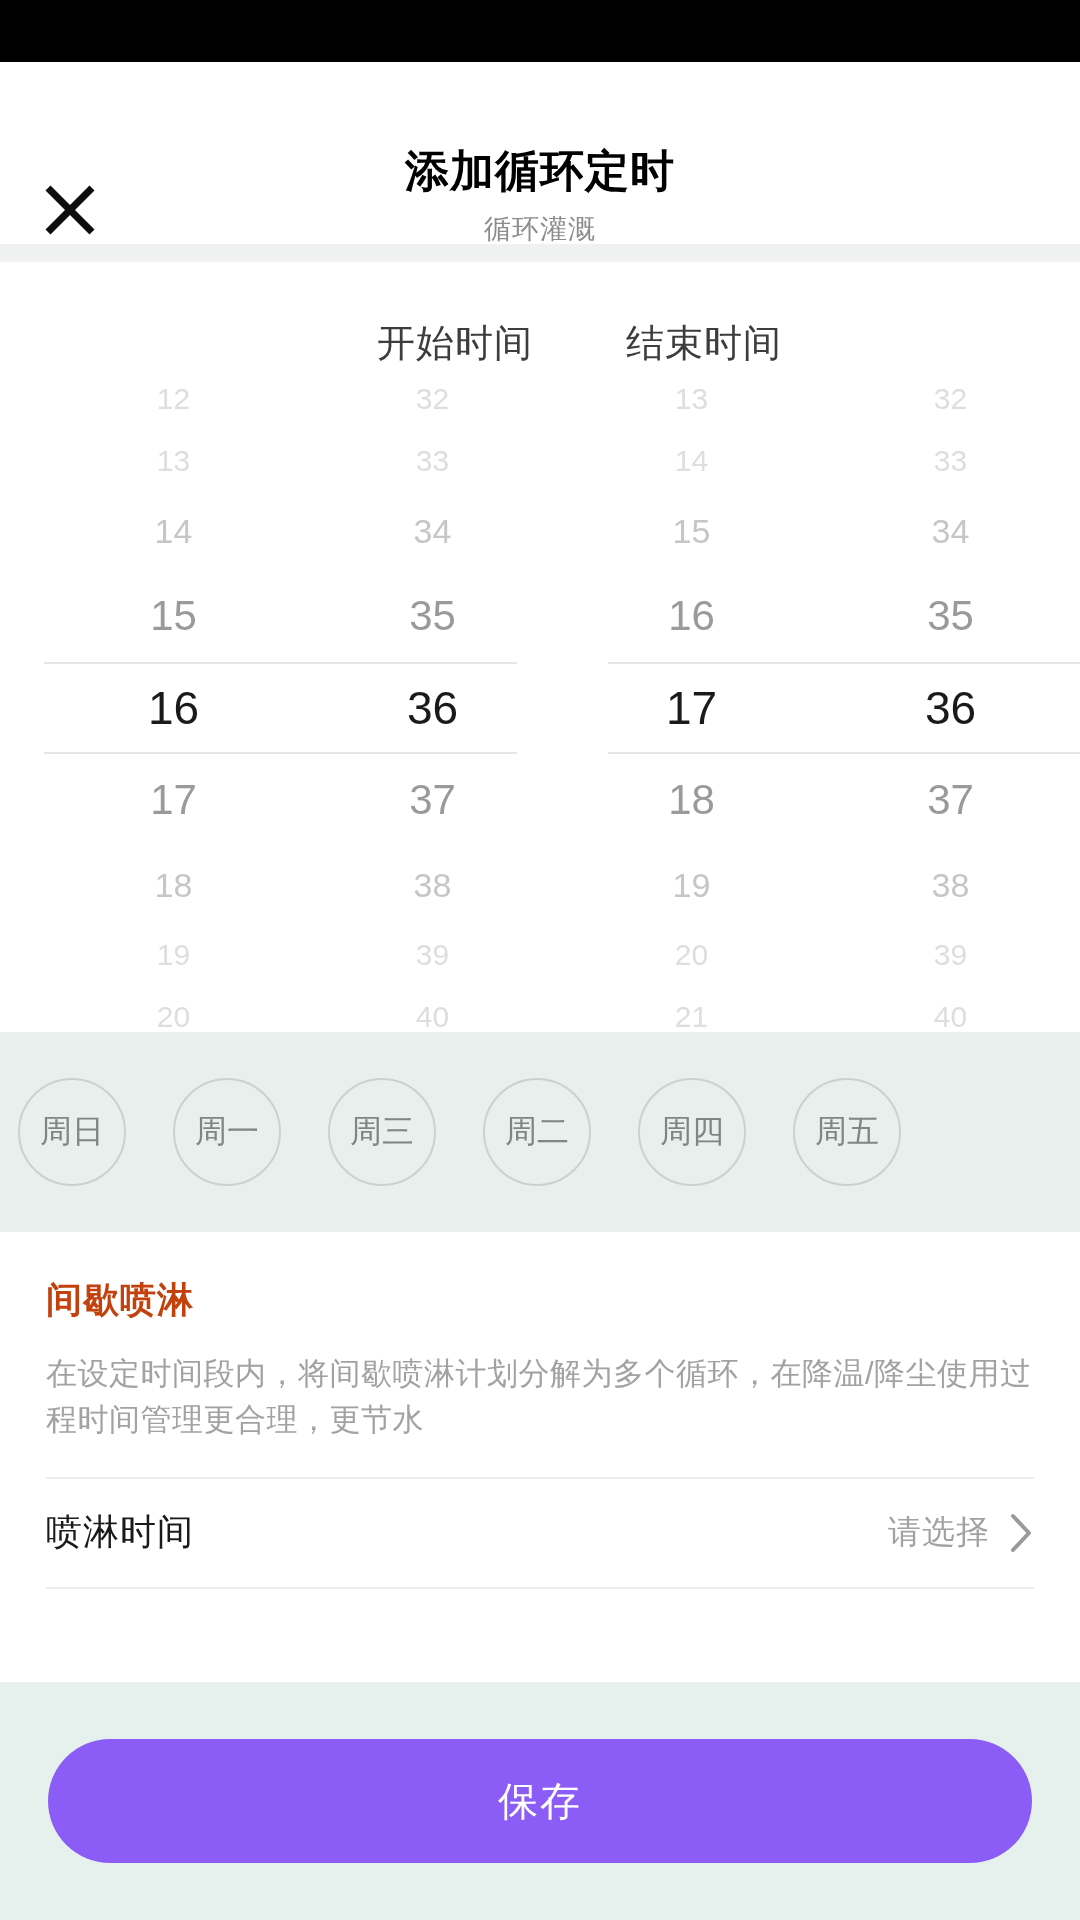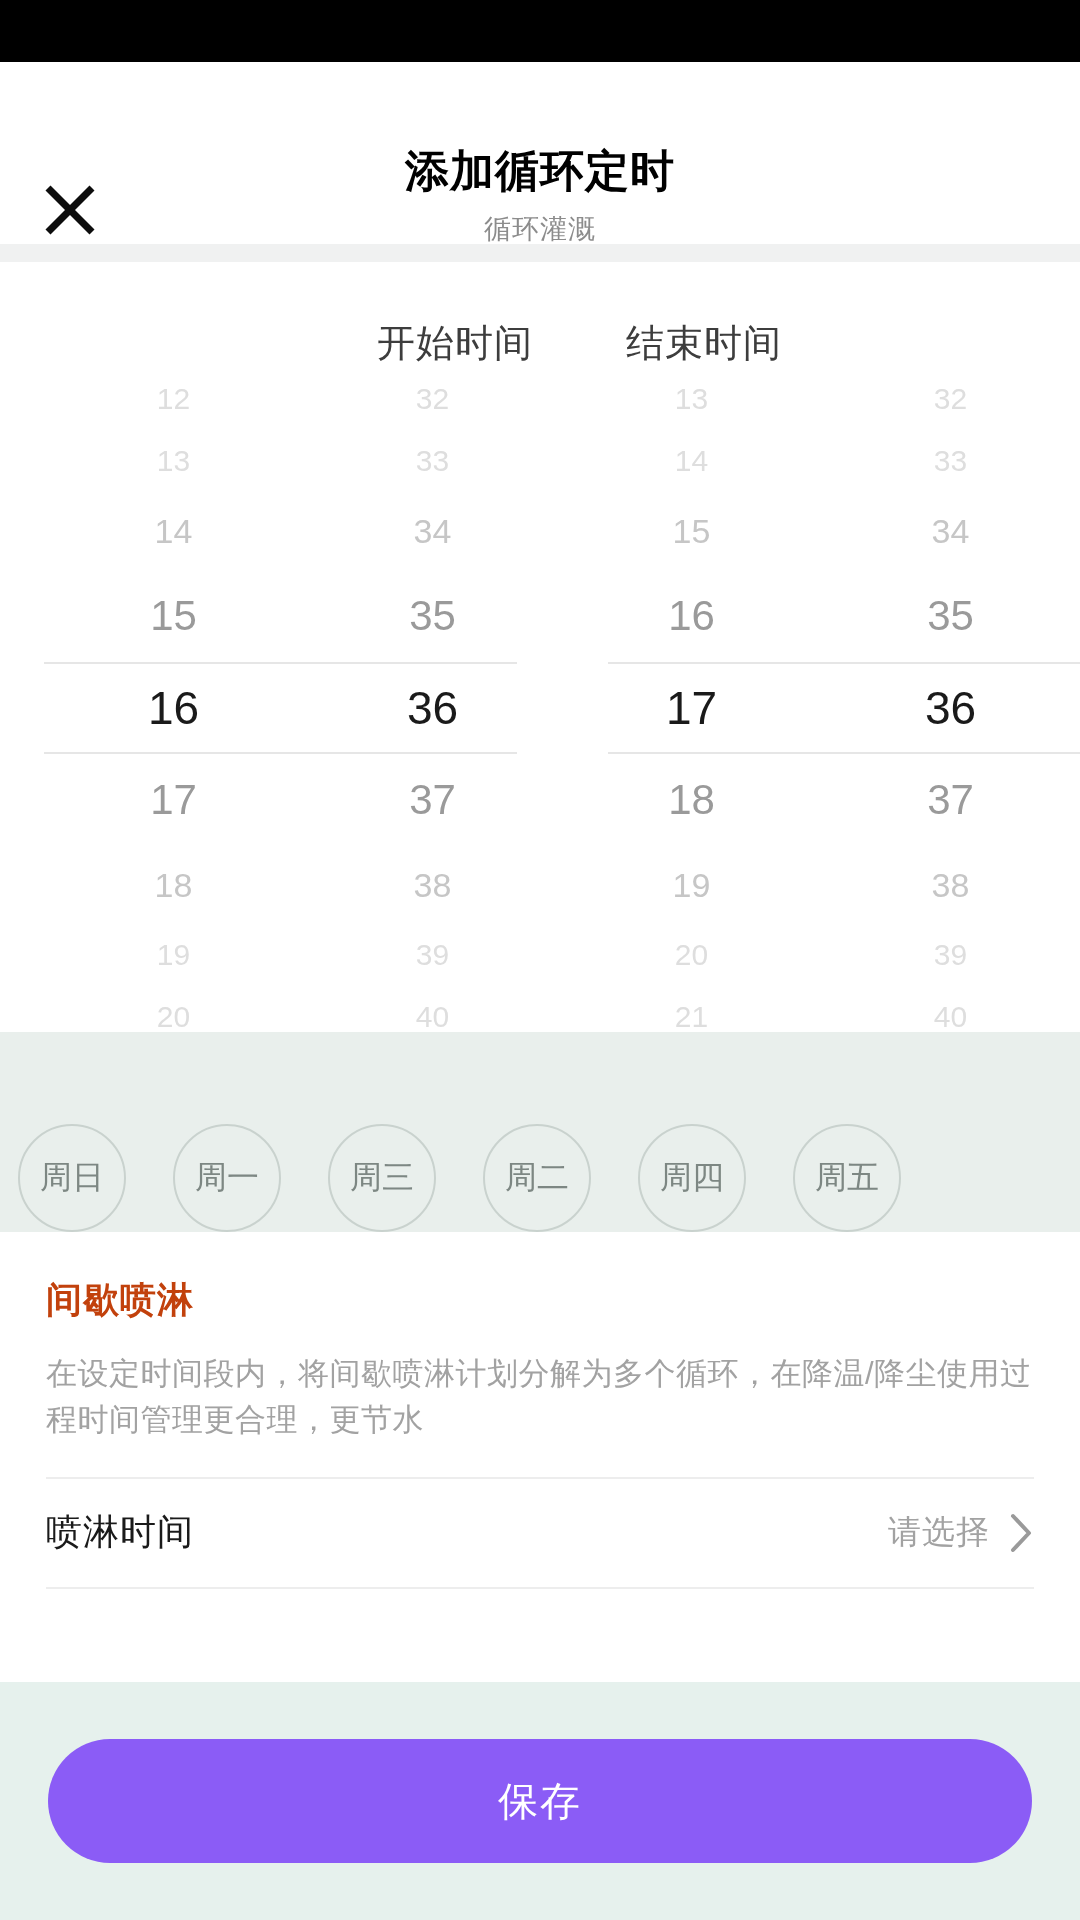--- a/index.html
+++ b/index.html
@@ -101,21 +101,21 @@
   .wheel-item.d1 { font-size:42px; color:#9a9a9a; height:92px; line-height:92px; }
   .wheel-item.d0 { font-size:46px; color:#1a1a1a; height:92px; line-height:92px; font-weight:500; }
 
   
   .wheel.col-h1 .wheel-inner { padding-right:0; }
 
   
   .weekdays {
     flex:0 0 auto;
     height:200px; background:#e9efec;
-    display:flex; align-items:flex-end;
+    display:flex; align-items:center;
     padding-left:18px;
     overflow:hidden;
   }
   .chip {
     flex:0 0 auto;
     width:108px; height:108px;
     margin-right:47px;
     border-radius:50%;
     border:2px solid #c9d2ce;
     display:flex; align-items:center; justify-content:center;

